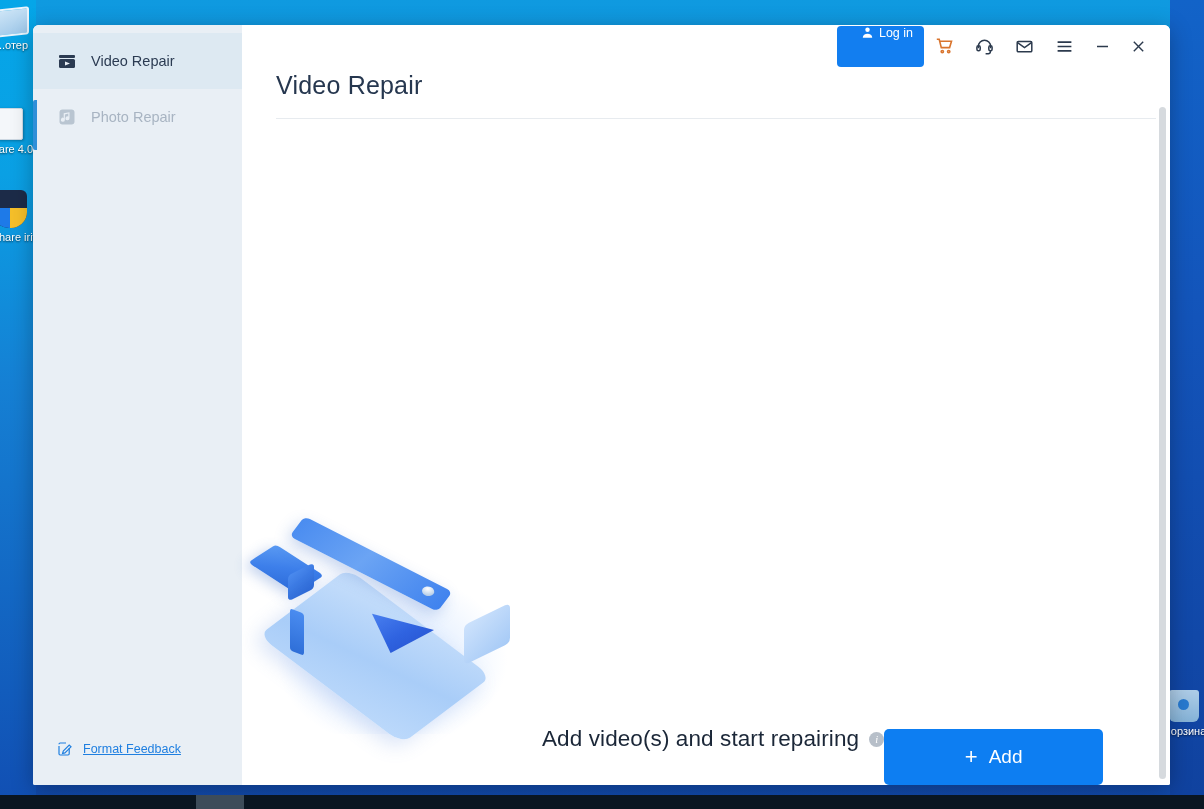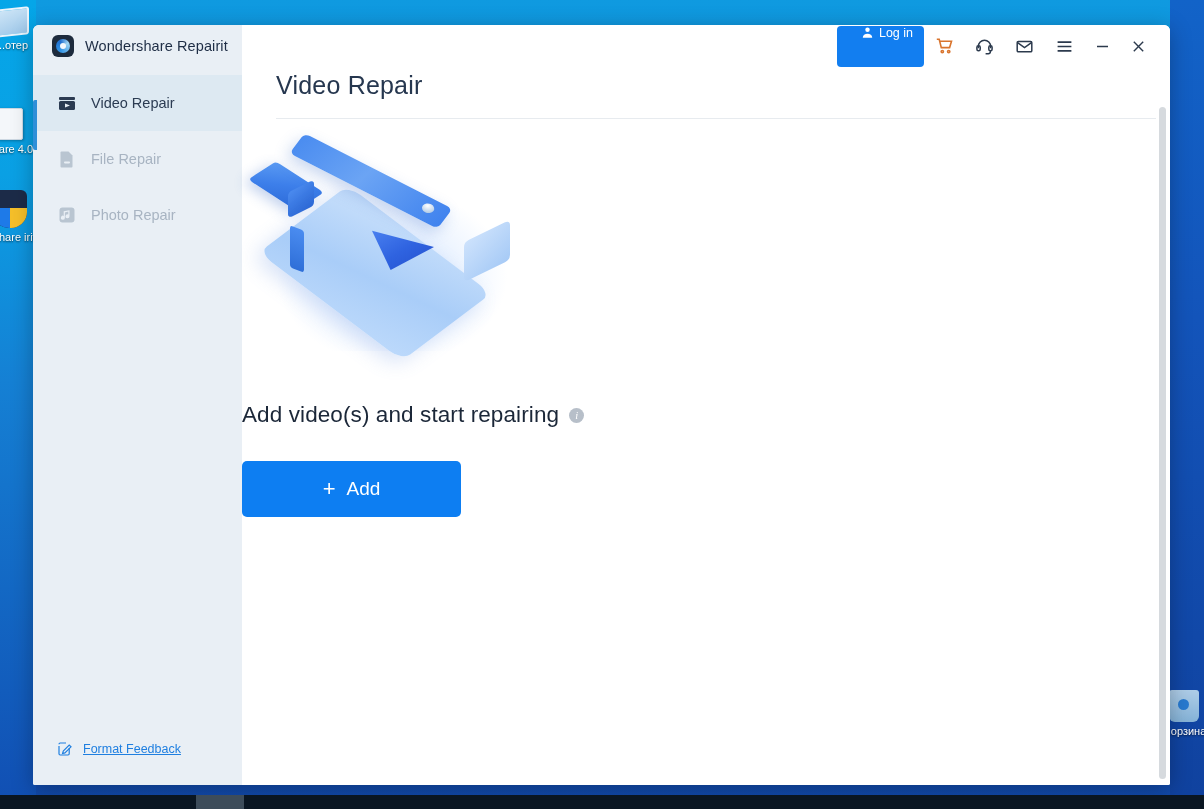--- a/index.html
+++ b/index.html
@@ -181,22 +181,22 @@
   #page-title {
     position: absolute; left: 34px; top: 46px;
     font-size: 25px; color: #26374f; letter-spacing: .2px;
   }
   #title-divider {
     position: absolute; left: 34px; top: 93px;
     width: 880px; height: 1px; background: #e7ebef;
   }
 
   #empty-state {
-    flex: 1; display: flex; flex-direction: column;
-    align-items: flex-start; justify-content: flex-start;
+    flex: 1; display: flex; flex-direction: row;
+    align-items: flex-end; justify-content: flex-start;
     padding-top: 79px;
   }
 
   
   #illustration {
     width: 300px; height: 210px; position: relative;
     margin-bottom: 46px;
   }
   .ill-glow {
     position:absolute; left:30px; top:40px; width:240px; height:165px;
@@ -309,48 +309,35 @@
     <div class="glyph-bin"></div>
     <div class="lbl">...орзина</div>
   </div>
 
   <div id="window-accent-edge"></div>
 
   <div id="app-window">
 
     <div id="sidebar">
 
-      <div id="brand">
-        <div id="brand-logo"></div>
-        <div id="brand-title">Wondershare Repairit</div>
-      </div>
 
       <div id="nav">
 
         <div class="nav-item active">
           <span class="nav-icn">
             <svg viewBox="0 0 18 18">
                 <rect x="1" y="3" width="16" height="3" rx="1"></rect>
                 <rect x="1" y="7" width="16" height="9" rx="1.5"></rect>
                 <polygon points="7,9.5 12,11.5 7,13.5" fill="#e9eff5"></polygon>
               </svg>
           </span>
           <span class="nav-label">Video Repair</span>
         </div>
 
 
-        <div class="nav-item">
-          <span class="nav-icn">
-            <svg viewBox="0 0 18 18">
-                <path d="M3.5 1.5h7l4 4v11a1 1 0 0 1-1 1h-10a1 1 0 0 1-1-1v-14a1 1 0 0 1 1-1z"></path>
-                <rect x="6" y="11.6" width="6" height="1.8" rx=".8" fill="#e9eff5"></rect>
-              </svg>
-          </span>
-          <span class="nav-label">File Repair</span>
-        </div>
 
         <div class="nav-item">
           <span class="nav-icn">
             <svg viewBox="0 0 18 18">
                 <rect x="1.5" y="1.5" width="15" height="15" rx="3"></rect>
                 <path d="M11.5 4.2v6.1a2 2 0 1 1-1.2-1.82V5.6l-3.4.8v5.3a2 2 0 1 1-1.2-1.82V5.2z" fill="#e9eff5"></path>
               </svg>
           </span>
           <span class="nav-label">Photo Repair</span>
         </div>

